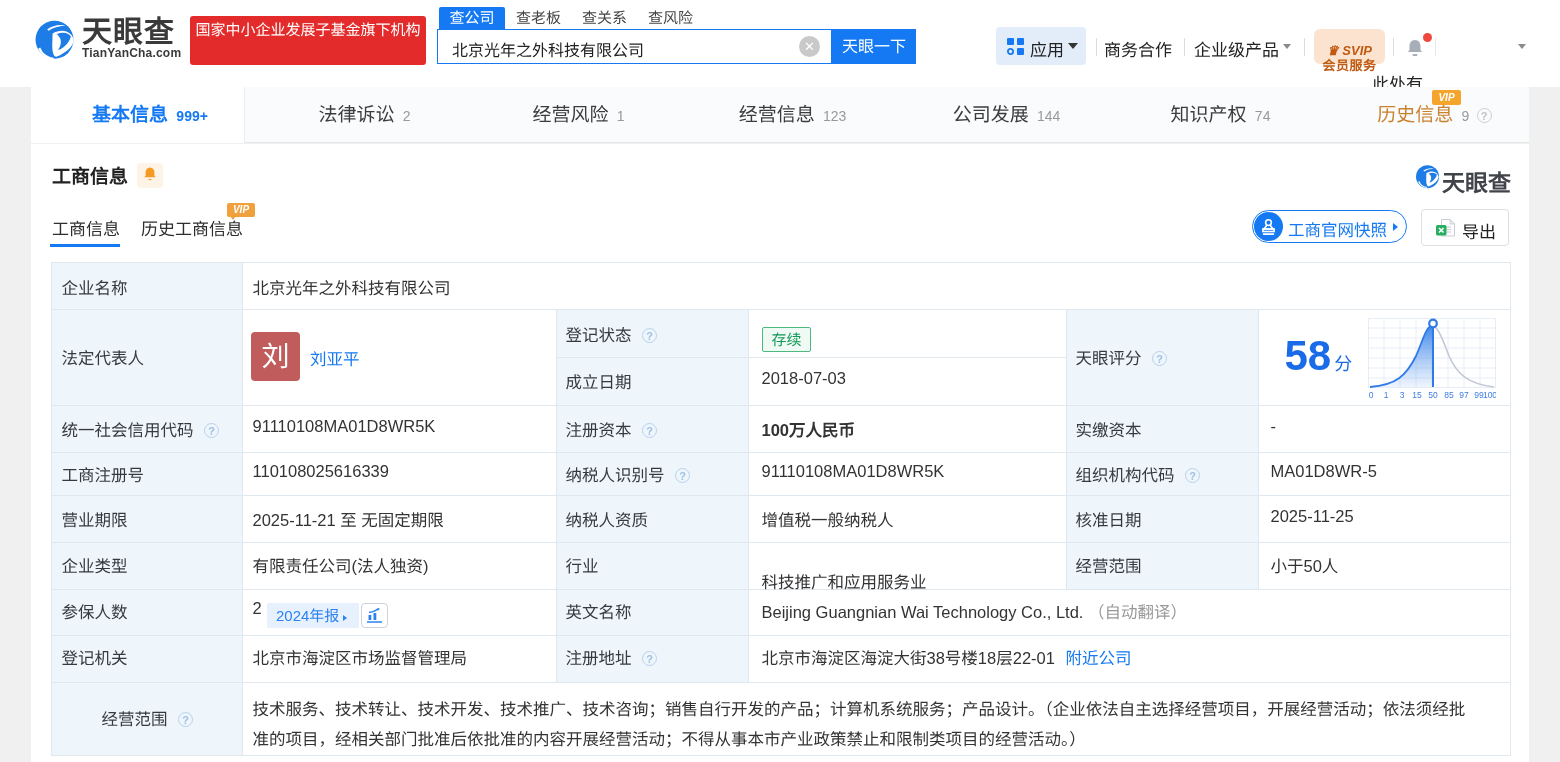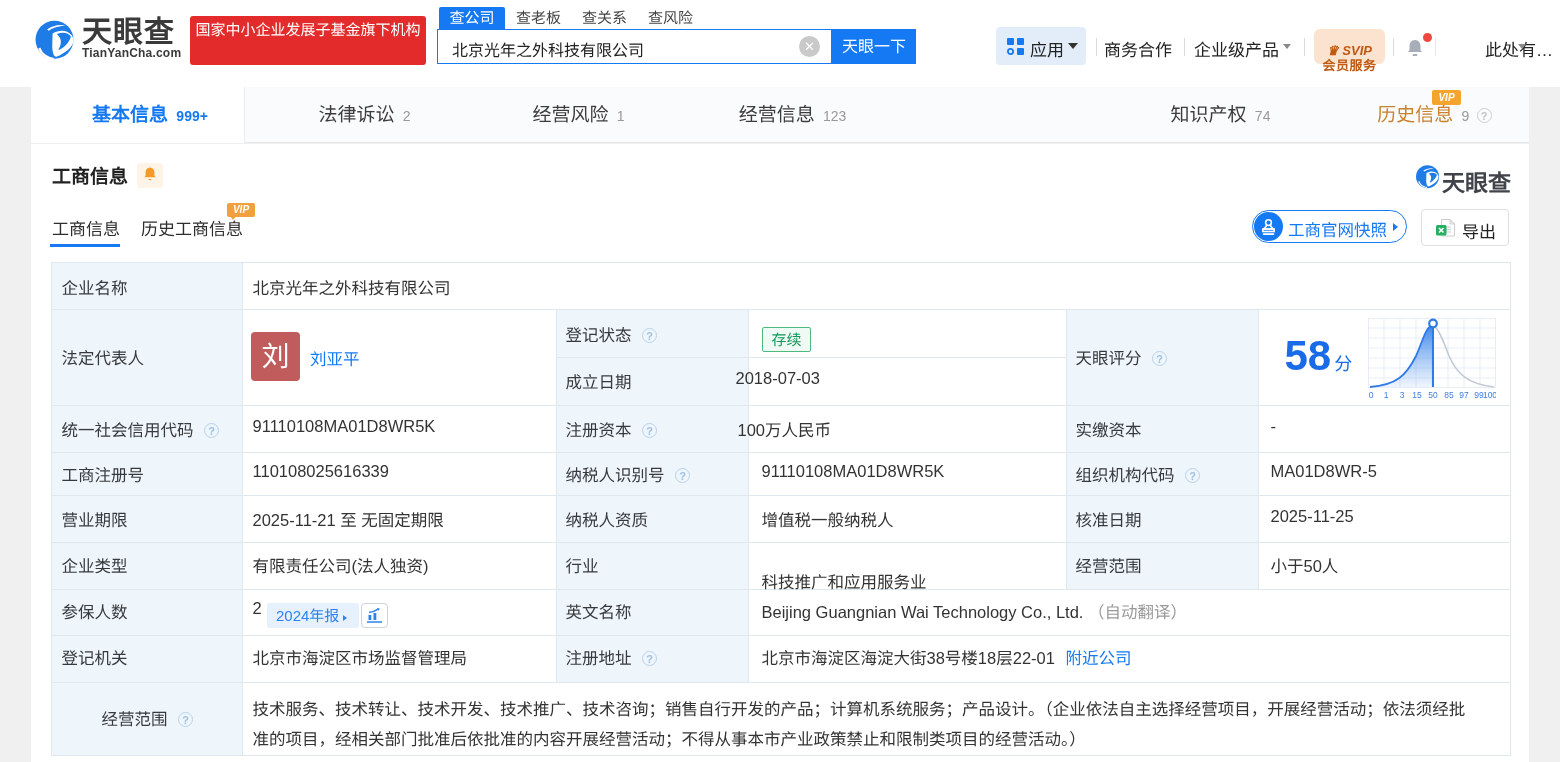--- a/index.html
+++ b/index.html
@@ -112,28 +112,29 @@
       <div class="l1">♛ SVIP</div>
       <div class="l2">会员服务</div>
     </div>
   <div class="abs hdiv" style="left:1393px;"></div>
   <svg class="abs" style="left:1406px;top:38.5px;" width="18" height="18" viewBox="0 0 18 18">
       <path d="M9 1 C5.5 1 3.5 3.8 3.5 7 L3.5 11 L2 13 L16 13 L14.5 11 L14.5 7 C14.5 3.8 12.5 1 9 1 Z" fill="#a8aeb8"></path>
       <rect x="6.5" y="15" width="5" height="2" rx="1" fill="#a8aeb8"></rect>
     </svg>
   <div id="belldot" class="abs"></div>
   <div class="abs hdiv" style="left:1434.5px;background:#e8e8e8;"></div>
-  <div class="abs hitem" style="left:1485px;">此处有…</div>
+  <div class="abs hitem" style="left:1372px;margin-top:34px;">此处有…</div>
   <div class="abs gcar" style="left:1517.5px;top:44px;"></div>
 </div>
 <div id="navbar">
   <div id="ntab0" class="ntab" style="left:0;">基本信息 <small>999+</small></div>
   <div class="ntab" style="left:214px;">法律诉讼 <small>2</small></div>
   <div class="ntab" style="left:428px;">经营风险 <small>1</small></div>
   <div class="ntab" style="left:642px;">经营信息 <small>123</small></div>
+  <div class="ntab" style="left:856px;">公司发展 <small>144</small></div>
   <div class="ntab" style="left:1070px;">知识产权 <small>74</small></div>
   <div id="ntab6" class="ntab" style="left:1284px;">历史信息 <small>9</small> <span class="qm" style="margin-left:2px;border-color:#cfcfcf;color:#c2c2c2;">?</span></div>
   <div class="abs" style="left:1401px;top:3px;width:29px;height:15px;background:#f5a42c;border-radius:2px;color:#fff;font-size:10px;font-weight:bold;font-style:italic;text-align:center;line-height:15px;">VIP</div>
 </div>
 <div id="main">
   <div id="sectitle" class="abs">工商信息</div>
   <div id="bellbox" class="abs"><svg width="14" height="16" viewBox="0 0 14 16" style="margin-top:4px;">
         <path d="M7 0.5 C4.2 0.5 2.6 2.7 2.6 5.2 L2.6 8.6 L1.4 10.3 L12.6 10.3 L11.4 8.6 L11.4 5.2 C11.4 2.7 9.8 0.5 7 0.5 Z" fill="#f59a23"></path>
         <path d="M5.3 12 A1.8 1.8 0 0 0 8.7 12 Z" fill="#f59a23"></path>
       </svg></div>
@@ -200,21 +201,21 @@
 
     <div class="lbl" style="left:11px;top:13px;">企业名称</div>
     <div class="val" style="left:202px;top:13px;">北京光年之外科技有限公司</div>
 
     <div class="lbl" style="left:11px;top:83px;">法定代表人</div>
     <div id="avatar">刘</div>
     <div class="val blue" style="left:259.5px;top:84.5px;">刘亚平</div>
     <div class="lbl" style="left:515px;top:60px;">登记状态 <span class="qm">?</span></div>
     <div id="cxtag">存续</div>
     <div class="lbl" style="left:515px;top:107px;">成立日期</div>
-    <div class="val" style="left:685px;top:107px;">2018-07-03</div>
+    <div class="val" style="left:711px;top:107px;">2018-07-03</div>
     <div class="lbl" style="left:1025px;top:83px;">天眼评分 <span class="qm">?</span></div>
     <div id="score58">58<span>分</span></div>
     <svg id="scorechart" style="position:absolute;left:1317px;top:56px;" width="128" height="84" viewBox="0 0 128 84">
       <defs>
           <linearGradient id="bg1" x1="0" y1="0" x2="0" y2="1">
             <stop offset="0" stop-color="#3d87ec" stop-opacity="1"></stop>
             <stop offset="1" stop-color="#74a9f0" stop-opacity=".12"></stop>
           </linearGradient>
         </defs>
       <g stroke="#e7edf7" stroke-width="1">
@@ -250,21 +251,21 @@
           <text x="81" y="80">85</text>
           <text x="96" y="80">97</text>
           <text x="111" y="80">99</text>
           <text x="122" y="80">100</text>
         </g>
     </svg>
 
     <div class="lbl" style="left:11px;top:155px;">统一社会信用代码 <span class="qm">?</span></div>
     <div class="val" style="left:202px;top:155px;">91110108MA01D8WR5K</div>
     <div class="lbl" style="left:515px;top:155px;">注册资本 <span class="qm">?</span></div>
-    <div class="val" style="left:687px;top:155px;">100万人民币</div>
+    <div class="val" style="left:711px;top:155px;font-weight:bold;">100万人民币</div>
     <div class="lbl" style="left:1025px;top:155px;">实缴资本</div>
     <div class="val" style="left:1220px;top:155px;">-</div>
 
     <div class="lbl" style="left:11px;top:200px;">工商注册号</div>
     <div class="val" style="left:202px;top:200px;">110108025616339</div>
     <div class="lbl" style="left:515px;top:200px;">纳税人识别号 <span class="qm">?</span></div>
     <div class="val" style="left:711px;top:200px;">91110108MA01D8WR5K</div>
     <div class="lbl" style="left:1025px;top:200px;">组织机构代码 <span class="qm">?</span></div>
     <div class="val" style="left:1220px;top:200px;">MA01D8WR-5</div>
 

